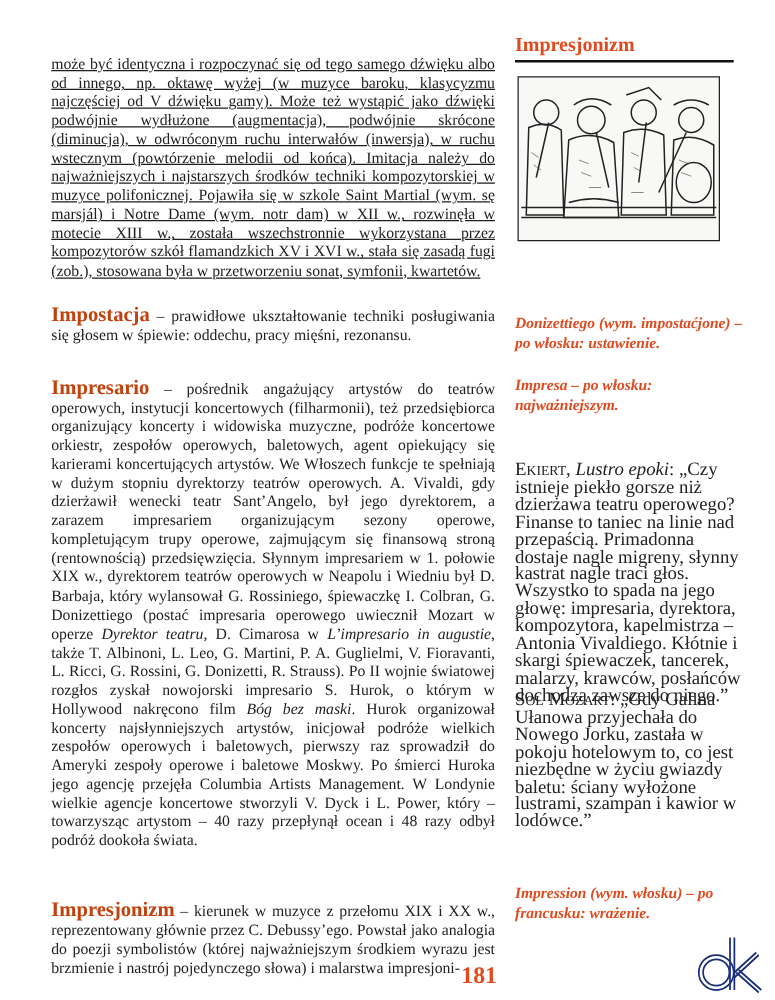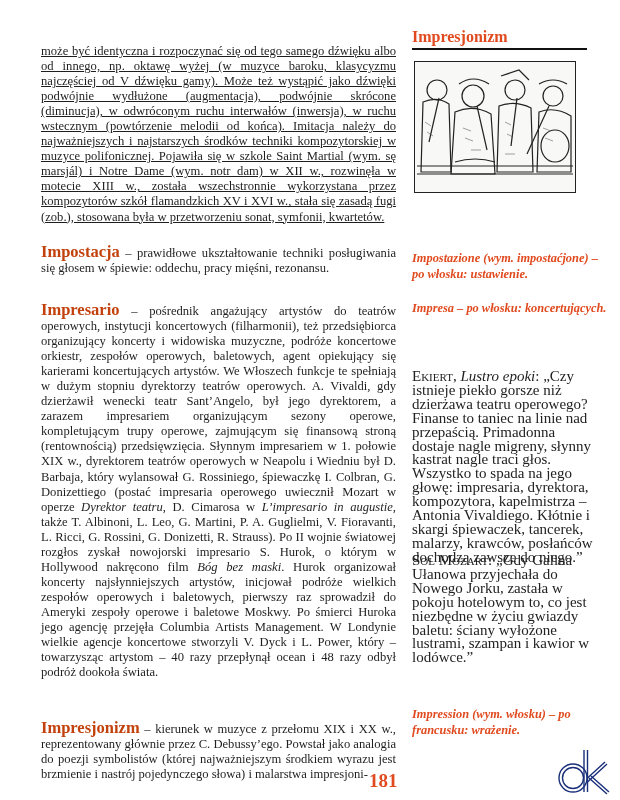--- a/index.html
+++ b/index.html
@@ -93,25 +93,25 @@
       <path d="M2 104 L158 104 M2 112 L158 112"></path>
       <path d="M40 100 Q60 94 80 100"></path>
     </g>
     <g stroke="#444" stroke-width="0.5">
       <path d="M10 60 l6 4 M12 70 l6 4 M48 66 l8 3 M50 76 l8 3 M90 60 l6 3 M92 72 l6 3 M128 66 l8 3 M130 76 l8 3 M56 88 l10 0 M90 92 l10 0"></path>
     </g>
   </svg>
 </div>
 
 <div class="side" style="top:250px;">
-  <p class="note-orange">Impostazione (wym. impostaćjone) – po włosku: ustawienie.</p>
+  <p class="note-orange">Donizettiego (wym. impostaćjone) – po włosku: ustawienie.</p>
 </div>
 
 <div class="side" style="top:300px;">
-  <p class="note-orange">Impresa – po włosku: koncertujących.</p>
+  <p class="note-orange">Impresa – po włosku: najważniejszym.</p>
 </div>
 
 <div class="side" style="top:370px;width:185px;">
   <p class="quote">
     <span class="sc">Ekiert</span><span>, </span><i>Lustro epoki</i><span>: „Czy istnieje piekło gorsze niż dzierżawa teatru operowego? Finanse to taniec na linie nad przepaścią. Primadonna dostaje nagle migreny, słynny kastrat nagle traci głos. Wszystko to spada na jego głowę: impresaria, dyrektora, kompozytora, kapelmistrza – Antonia Vivaldiego. Kłótnie i skargi śpiewaczek, tancerek, malarzy, krawców, posłańców dochodzą zawsze do niego.”</span>
   </p>
 </div>
 
 <div class="side" style="top:554px;width:185px;">
   <p class="quote">

